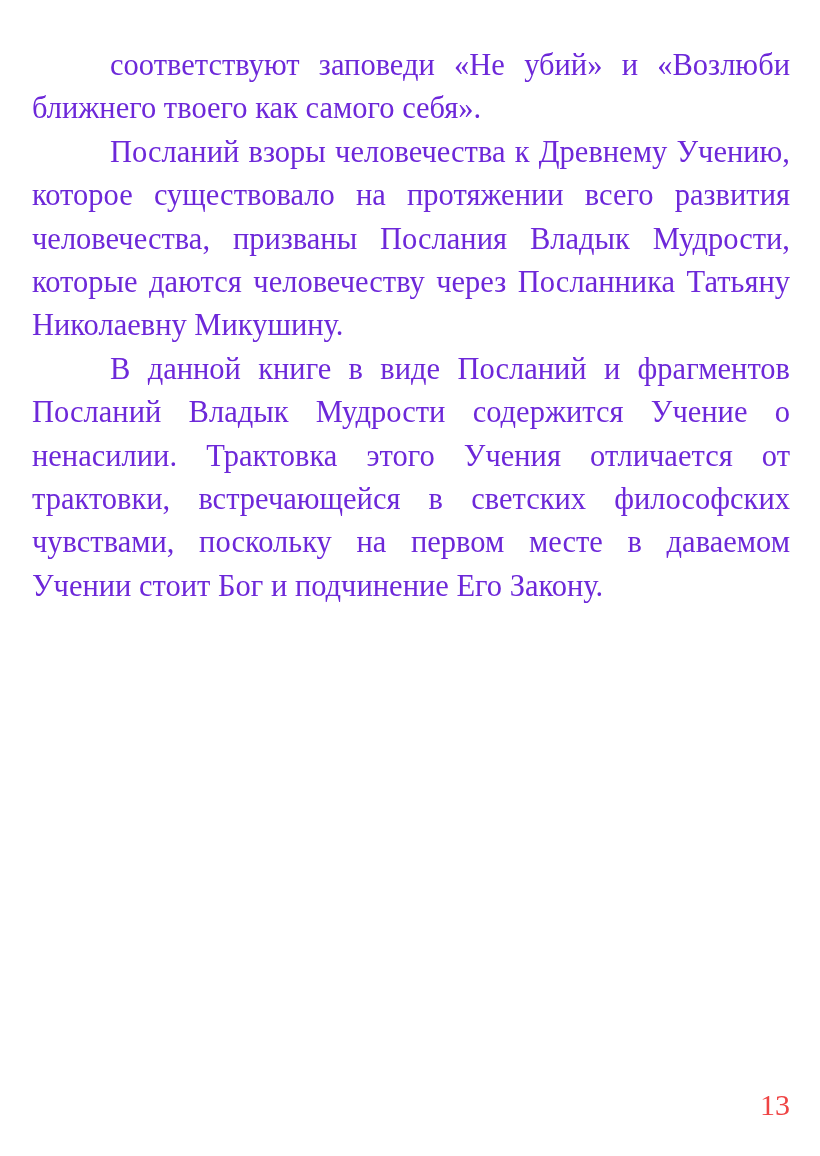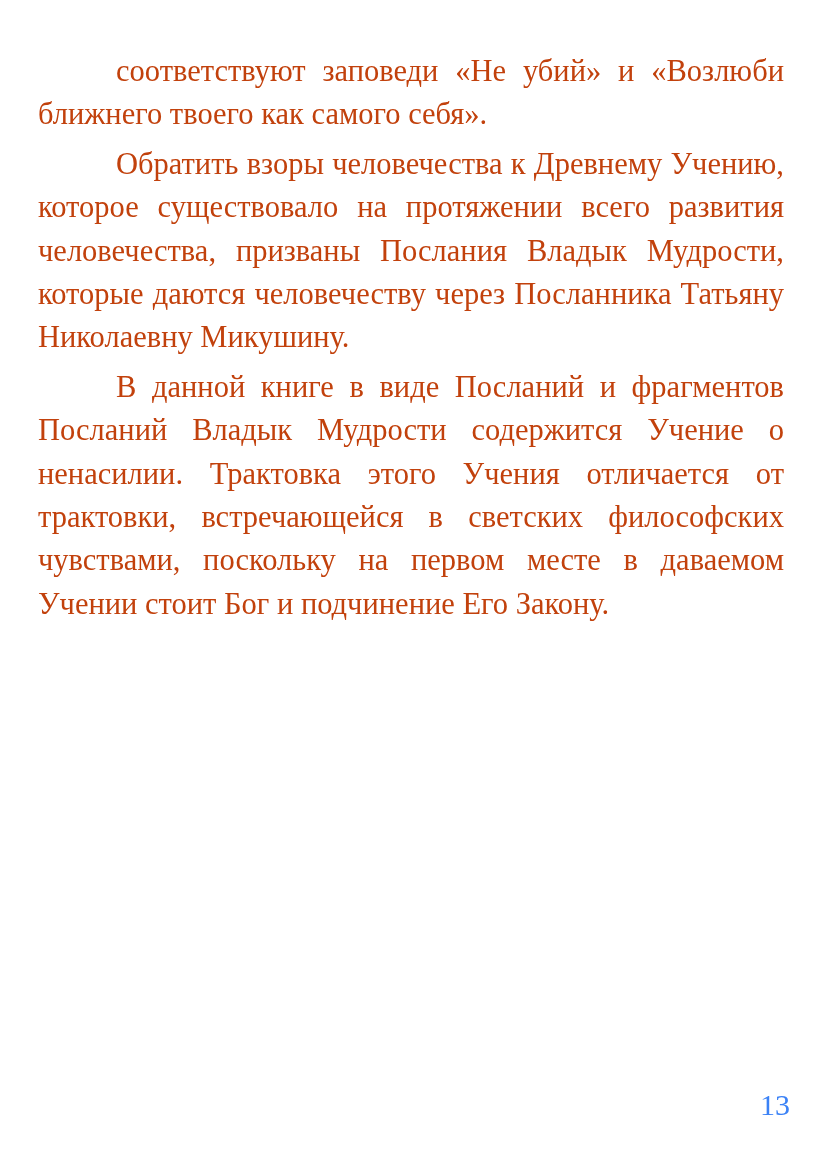--- a/index.html
+++ b/index.html
@@ -26,57 +26,57 @@
   }
 
   #text-body {
     position: absolute;
     left: 32px;
     top: 44px;
     width: 758px;
   }
 
   .para {
-    margin: 6px;
+    margin: 0;
     text-indent: 78px;
     text-align: justify;
     text-justify: inter-word;
     font-size: 30.5px;
     line-height: 43.4px;
     letter-spacing: 0px;
     word-spacing: 0px;
-    color: #c2410c;
+    color: #6d28d9;
     -webkit-font-smoothing: antialiased;
   }
 
   
 
   #page-number {
     position: absolute;
     right: 30px;
     top: 1088px;
     width: 120px;
     text-align: right;
     font-size: 30px;
     line-height: 34px;
-    color: #3b82f6;
+    color: #ef4444;
     font-family: "Liberation Serif", "DejaVu Serif", serif;
   }
 </style>
 </head>
 <body>
 
 <div id="page">
 
   <div id="text-body">
 
     <p class="para">соответствуют заповеди «Не убий» и «Возлюби ближнего твоего как самого себя».</p>
 
 
-    <p class="para">Обратить взоры человечества к Древнему Учению, которое существовало на протяжении всего развития человечества, призваны Послания Владык Мудрости, которые даются человечеству через Посланника Татьяну Николаевну Микушину.</p>
+    <p class="para">Посланий взоры человечества к Древнему Учению, которое существовало на протяжении всего развития человечества, призваны Послания Владык Мудрости, которые даются человечеству через Посланника Татьяну Николаевну Микушину.</p>
 
     <p class="para">В данной книге в виде Посланий и фрагментов Посланий Владык Мудрости содержится Учение о ненасилии. Трактовка этого Учения отличается от трактовки, встречающейся в светских философских чувствами, поскольку на первом месте в даваемом Учении стоит Бог и подчинение Его Закону.</p>
 
 
   </div>
 
   <div id="page-number">13</div>
 
 </div>
 

